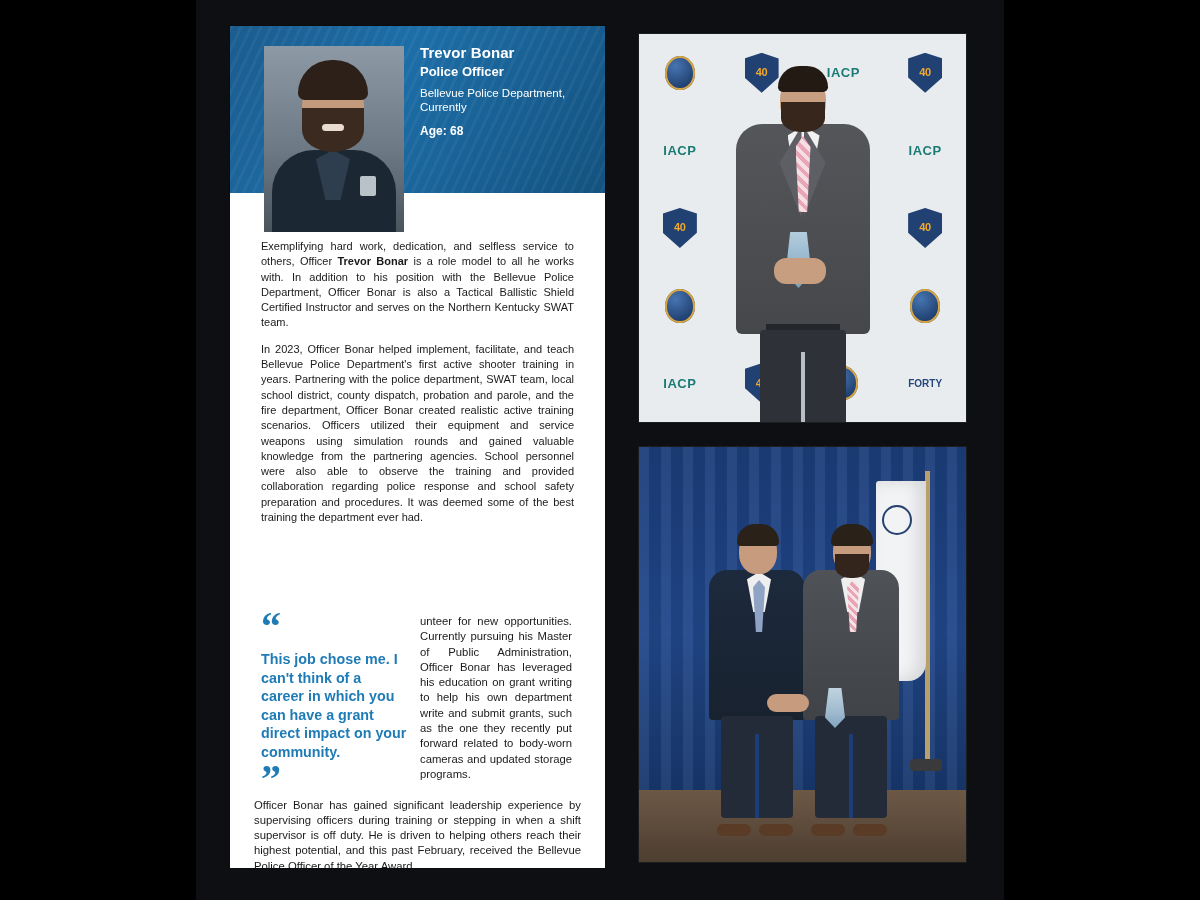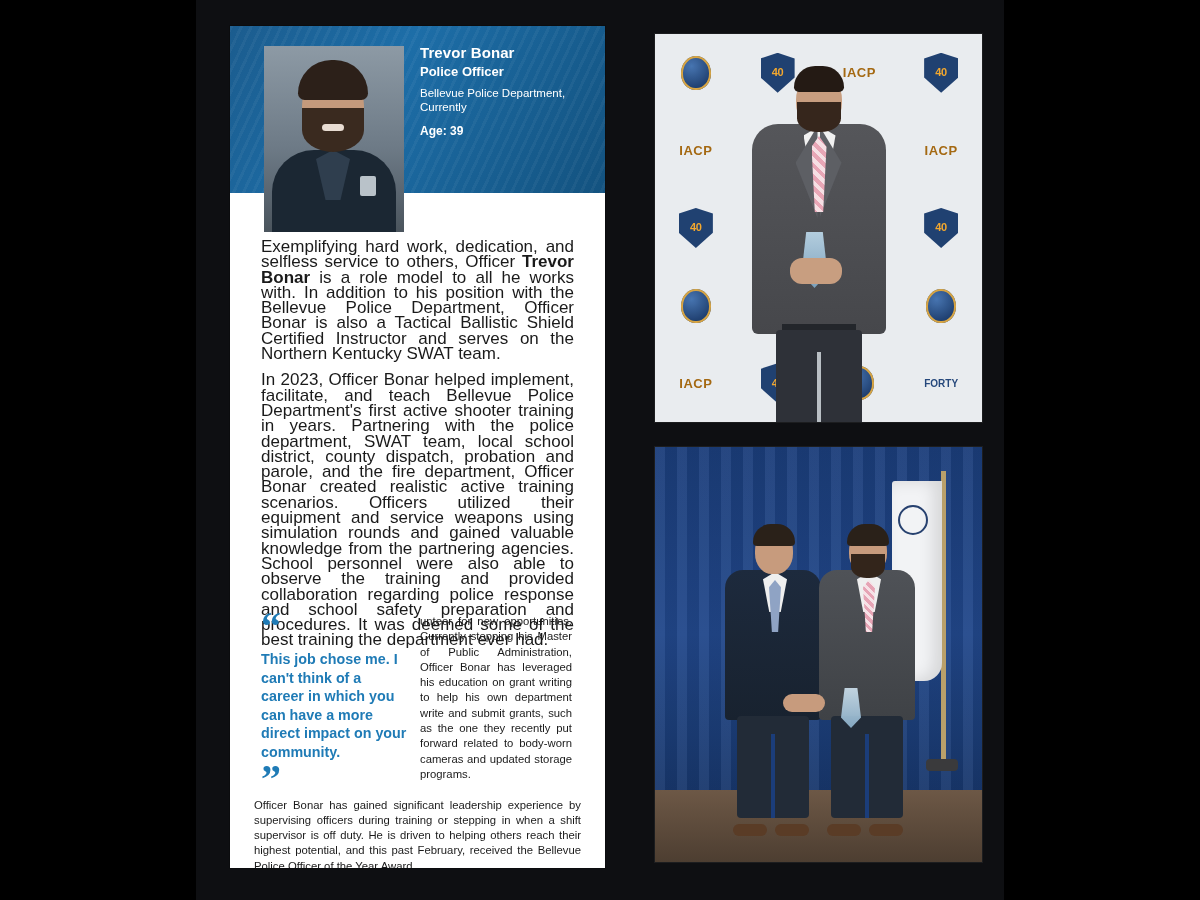--- a/index.html
+++ b/index.html
@@ -146,21 +146,21 @@
     position: absolute;
     left: 0;
     top: 213px;
     width: 375px;
     padding: 0 31px;
     box-sizing: border-box;
     color: #1a1a1a;
   }
   .body-copy p {
     margin: 0 0 11px 0;
-    font-size: 17px;
+    font-size: 11px;
     line-height: 15.3px;
     text-align: justify;
     font-family: "Liberation Sans", sans-serif;
   }
   .body-copy p b { font-weight: bold; }
 
   
   .quote-block {
     position: relative;
     width: 375px;
@@ -213,21 +213,20 @@
     text-align: justify;
     color: #1a1a1a;
   }
 
   
   .photo {
     position: absolute;
     background: #222;
     overflow: hidden;
     box-shadow: 0 0 0 1px rgba(255,255,255,0.06);
-    margin-left: 16px;
   }
   #photo-top {
     left: 443px;
     top: 34px;
     width: 327px;
     height: 388px;
   }
   #photo-bottom {
     left: 443px;
     top: 447px;
@@ -260,21 +259,21 @@
   }
   .shield {
     width: 34px; height: 40px;
     background: #16386b;
     clip-path: polygon(50% 0, 100% 14%, 100% 62%, 50% 100%, 0 62%, 0 14%);
     display: flex; align-items: center; justify-content: center;
     color: #f4a524;
     font-size: 11px; font-weight: bold;
     letter-spacing: -0.3px;
   }
-  .iacp-word { color:#a16207; font-size: 13px; font-weight:bold; letter-spacing:0.5px; }
+  .iacp-word { color:#0f766e; font-size: 13px; font-weight:bold; letter-spacing:0.5px; }
   .globe {
     width: 30px; height: 34px;
     border-radius: 50% 50% 48% 48%;
     background: radial-gradient(circle at 35% 30%, #3f6fae, #16386b 70%);
     box-shadow: inset 0 0 0 2px #d7a13a;
   }
 
   .man {
     position: absolute;
     left: 50%;
@@ -358,21 +357,21 @@
 
   <div class="canvas">
 
     <div class="article">
 
       <div class="profile-header">
         <div class="profile-text">
           <div class="profile-name">Trevor Bonar</div>
           <div class="profile-role">Police Officer</div>
           <div class="profile-dept">Bellevue Police Department, Currently</div>
-          <div class="profile-age">Age: 39</div>
+          <div class="profile-age">Age: 68</div>
         </div>
       </div>
 
       <div class="portrait">
         <div class="bg"></div>
         <div class="body"></div>
         <div class="shirt"></div>
         <div class="badge"></div>
         <div class="face"></div>
         <div class="hair"></div>
@@ -382,24 +381,24 @@
 
       <div class="body-copy">
         <p><span>Exemplifying hard work, dedication, and selfless service to others, Officer </span><b>Trevor Bonar</b><span> is a role model to all he works with. In addition to his position with the Bellevue Police Department, Officer Bonar is also a Tactical Ballistic Shield Certified Instructor and serves on the Northern Kentucky SWAT team.</span></p>
         <p>In 2023, Officer Bonar helped implement, facilitate, and teach Bellevue Police Department's first active shooter training in years. Partnering with the police department, SWAT team, local school district, county dispatch, probation and parole, and the fire department, Officer Bonar created realistic active training scenarios. Officers utilized their equipment and service weapons using simulation rounds and gained valuable knowledge from the partnering agencies. School personnel were also able to observe the training and provided collaboration regarding police response and school safety preparation and procedures. It was deemed some of the best training the department ever had.</p>
       </div>
 
       <div class="quote-block" style="position:absolute; left:0; top:586px; width:375px;">
         <div class="quote-wrap">
           <div class="pullquote">
             <div class="quote-mark">“</div>
-            <div class="quote-text">This job chose me. I can't think of a career in which you can have a more direct impact on your community.</div>
+            <div class="quote-text">This job chose me. I can't think of a career in which you can have a grant direct impact on your community.</div>
             <div class="quote-mark close">”</div>
           </div>
-          <div class="side-col">unteer for new opportunities. Currently stepping his Master of Public Administration, Officer Bonar has leveraged his education on grant writing to help his own department write and submit grants, such as the one they recently put forward related to body-worn cameras and updated storage programs.</div>
+          <div class="side-col">unteer for new opportunities. Currently pursuing his Master of Public Administration, Officer Bonar has leveraged his education on grant writing to help his own department write and submit grants, such as the one they recently put forward related to body-worn cameras and updated storage programs.</div>
         </div>
         <div class="closing">
           <p>Officer Bonar has gained significant leadership experience by supervising officers during training or stepping in when a shift supervisor is off duty. He is driven to helping others reach their highest potential, and this past February, received the Bellevue Police Officer of the Year Award.</p>
         </div>
       </div>
     </div>
 
     <div class="photo" id="photo-top">
       <div class="backdrop">
         <div class="logo-grid">

